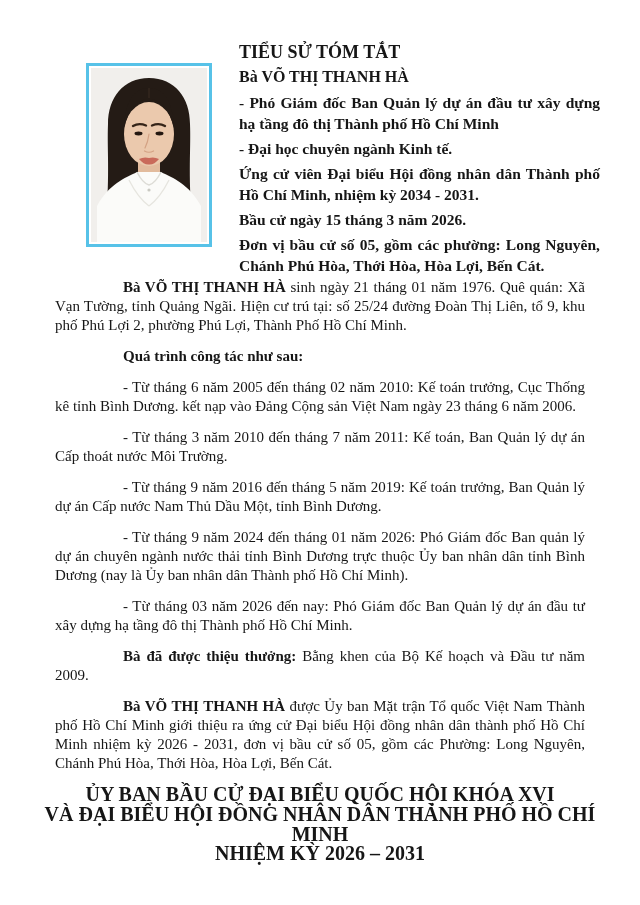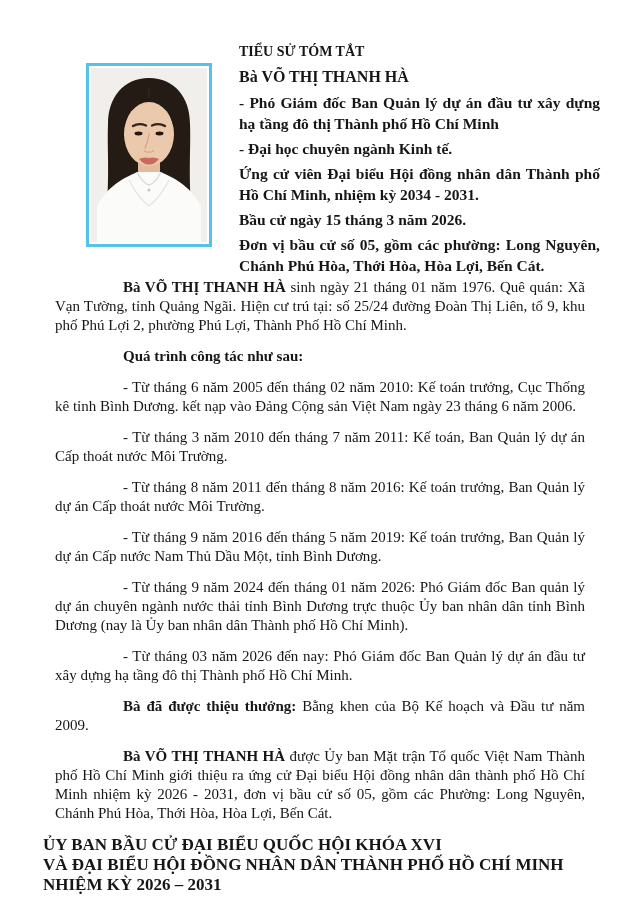--- a/index.html
+++ b/index.html
@@ -31,21 +31,21 @@
   
   .intro {
     position: absolute;
     left: 239px; top: 40px;
     width: 361px;
     font-weight: bold;
     font-size: 15.5px;
     line-height: 21px;
   }
   .doc-title {
-    font-size: 14px;
+    font-size: 18px;
     line-height: 24px;
     margin: 0 0 2px 0;
   }
   .candidate-name {
     font-size: 16px;
     line-height: 22px;
     margin: 0 0 3px 0;
   }
   .intro p {
     margin: 4px 0 3px 0;
@@ -62,22 +62,23 @@
     text-align: justify;
   }
   .body-text p {
     margin: 12px;
     text-indent: 68px;
   }
   .bold { font-weight: bold; }
 
   
   .footer {
+    text-align: center;
     font-weight: bold;
-    font-size: 17px;
+    font-size: 20px;
     line-height: 19.8px;
     text-indent: 0;
   }
   .footer div { text-indent: 0; }
 </style>
 </head>
 <body>
 
 <div class="page">
 
@@ -121,21 +122,20 @@
     <p>Ứng cử viên Đại biểu Hội đồng nhân dân Thành phố Hồ Chí Minh, nhiệm kỳ 2034 - 2031.</p>
     <p>Bầu cử ngày 15 tháng 3 năm 2026.</p>
     <p>Đơn vị bầu cử số 05, gồm các phường: Long Nguyên, Chánh Phú Hòa, Thới Hòa, Hòa Lợi, Bến Cát.</p>
   </div>
 
   <div class="body-text">
     <p><span class="bold">Bà VÕ THỊ THANH HÀ</span><span> sinh ngày 21 tháng 01 năm 1976. Quê quán: Xã Vạn Tường, tỉnh Quảng Ngãi. Hiện cư trú tại: số 25/24 đường Đoàn Thị Liên, tổ 9, khu phố Phú Lợi 2, phường Phú Lợi, Thành Phố Hồ Chí Minh.</span></p>
     <p class="bold">Quá trình công tác như sau:</p>
     <p>- Từ tháng 6 năm 2005 đến tháng 02 năm 2010: Kế toán trưởng, Cục Thống kê tỉnh Bình Dương. kết nạp vào Đảng Cộng sản Việt Nam ngày 23 tháng 6 năm 2006.</p>
     <p>- Từ tháng 3 năm 2010 đến tháng 7 năm 2011: Kế toán, Ban Quản lý dự án Cấp thoát nước Môi Trường.</p>
-    <p>- Từ tháng 8 năm 2011 đến tháng 8 năm 2016: Kế toán trưởng, Ban Quản lý dự án Cấp thoát nước Môi Trường.</p>
     <p>- Từ tháng 9 năm 2016 đến tháng 5 năm 2019: Kế toán trưởng, Ban Quản lý dự án Cấp nước Nam Thủ Dầu Một, tỉnh Bình Dương.</p>
     <p>- Từ tháng 9 năm 2024 đến tháng 01 năm 2026: Phó Giám đốc Ban quản lý dự án chuyên ngành nước thải tỉnh Bình Dương trực thuộc Ủy ban nhân dân tỉnh Bình Dương (nay là Ủy ban nhân dân Thành phố Hồ Chí Minh).</p>
     <p>- Từ tháng 03 năm 2026 đến nay: Phó Giám đốc Ban Quản lý dự án đầu tư xây dựng hạ tầng đô thị Thành phố Hồ Chí Minh.</p>
     <p><span class="bold">Bà đã được thiệu thưởng:</span><span> Bằng khen của Bộ Kế hoạch và Đầu tư năm 2009.</span></p>
     <p><span class="bold">Bà VÕ THỊ THANH HÀ</span><span> được Ủy ban Mặt trận Tổ quốc Việt Nam Thành phố Hồ Chí Minh giới thiệu ra ứng cử Đại biểu Hội đồng nhân dân thành phố Hồ Chí Minh nhiệm kỳ 2026 - 2031, đơn vị bầu cử số 05, gồm các Phường: Long Nguyên, Chánh Phú Hòa, Thới Hòa, Hòa Lợi, Bến Cát.</span></p>
 
     <div class="footer">
       <div>ỦY BAN BẦU CỬ ĐẠI BIỂU QUỐC HỘI KHÓA XVI</div>
       <div>VÀ ĐẠI BIỂU HỘI ĐỒNG NHÂN DÂN THÀNH PHỐ HỒ CHÍ MINH</div>
       <div>NHIỆM KỲ 2026 – 2031</div>

